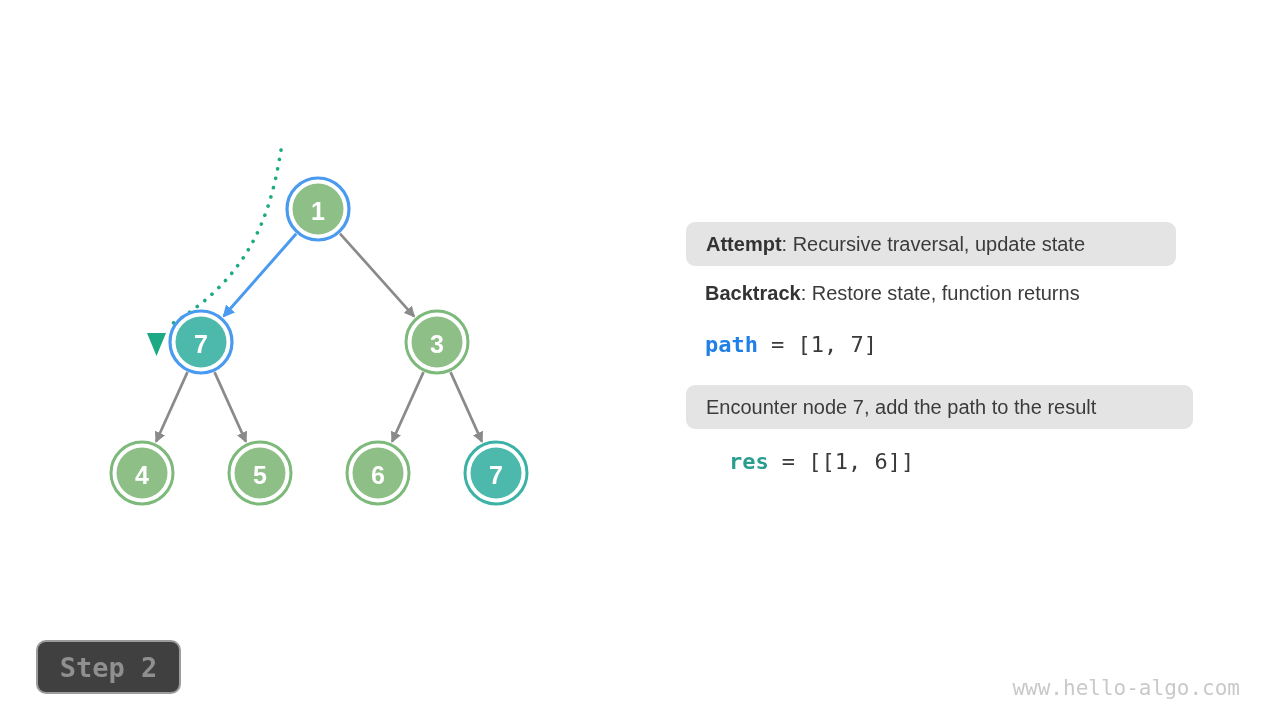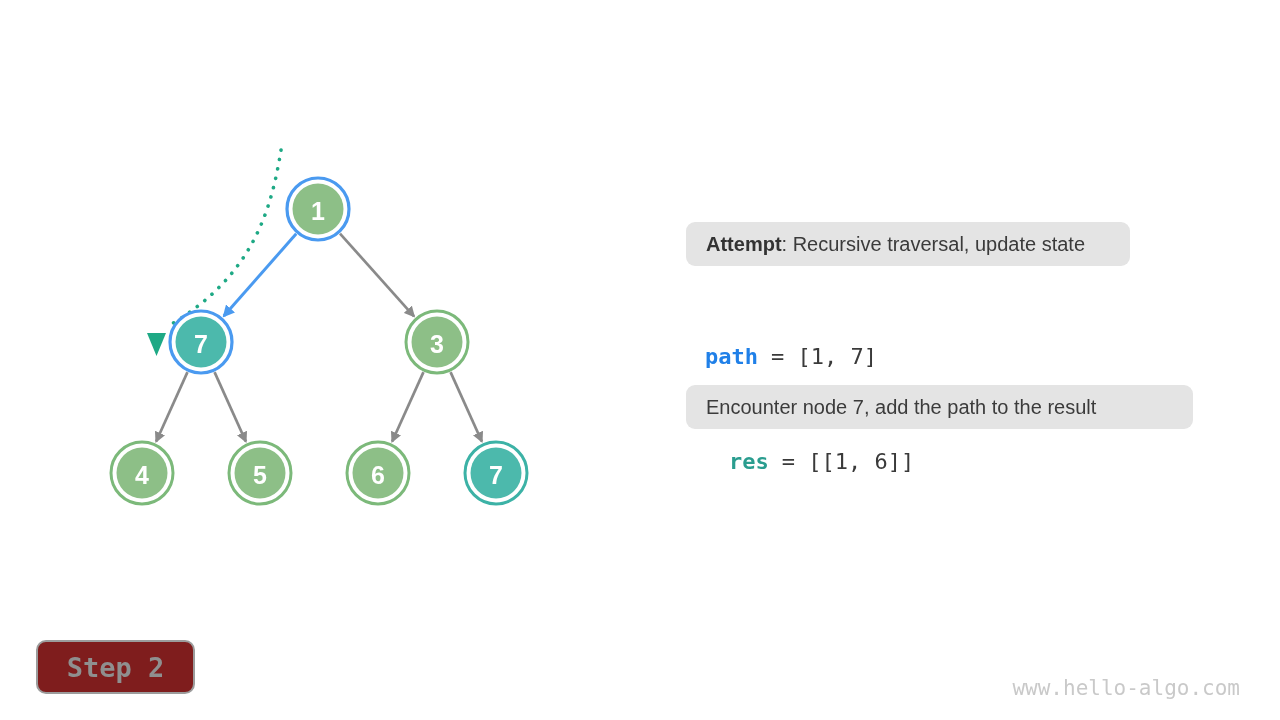--- a/index.html
+++ b/index.html
@@ -17,35 +17,35 @@
     position:absolute;font-size:20px;color:#3b3b3b;white-space:nowrap;
   }
   .note-label{font-weight:bold;color:#333333;}
   .code-line{
     position:absolute;font-family:"DejaVu Sans Mono","Liberation Mono",monospace;
     font-size:22px;color:#3a3a3a;white-space:nowrap;
   }
   .code-var{font-weight:bold;}
   .code-value{margin-left:13px;}
   .step-badge{
-    position:absolute;left:36px;top:640px;width:159px;height:54px;
-    border:2px solid #9c9c9c;border-radius:10px;background:#7f1d1d;
+    position:absolute;left:36px;top:640px;width:145px;height:54px;
+    border:2px solid #9c9c9c;border-radius:10px;background:#404040;
     display:flex;align-items:center;justify-content:center;
     font-family:"DejaVu Sans Mono","Liberation Mono",monospace;
     font-weight:bold;font-size:27px;color:#8f8f8f;box-sizing:border-box;
   }
   .watermark{
     position:absolute;right:40px;top:676px;
     font-family:"DejaVu Sans Mono","Liberation Mono",monospace;
     font-size:21px;color:#c9c9c9;
   }
   
-  #attempt-box{left:686px;top:222px;width:444px;}
+  #attempt-box{left:686px;top:222px;width:490px;}
   #backtrack-line{left:705px;top:282px;}
-  #path-line{left:705px;top:344px;text-align:center;}
+  #path-line{left:705px;top:332px;text-align:center;}
   #encounter-box{left:686px;top:385px;width:507px;}
   #res-line{left:705px;top:449px;}
 </style>
 </head>
 <body>
 
 <div class="stage">
 
   <svg id="tree-svg" class="tree-svg" width="620" height="620" viewBox="0 0 620 620">
       <defs>
@@ -98,20 +98,23 @@
         <circle cx="496" cy="473" r="31" fill="#ffffff" stroke="#3cb2a6" stroke-width="3"></circle>
         <circle cx="496" cy="473" r="25.5" fill="#4cb9ac"></circle>
         <text x="496" y="474.5" text-anchor="middle" dominant-baseline="central" fill="#ffffff" font-size="25" font-weight="600" font-family="&quot;Liberation Sans&quot;, sans-serif">7</text>
       </g>
     </svg>
 
   <div id="attempt-box" class="note-box">
     <span class="note-label">Attempt</span><span>: Recursive traversal, update state</span>
   </div>
 
+  <div id="backtrack-line" class="note-line">
+    <span class="note-label">Backtrack</span><span>: Restore state, function returns</span>
+  </div>
 
   <div id="path-line" class="code-line">
     <span class="code-var" id="path-var" style="color: rgb(32, 128, 232);">path</span><span class="code-value">= [1, 7]</span>
   </div>
 
   <div id="encounter-box" class="note-box">
     <span>Encounter node 7, add the path to the result</span>
   </div>
 
   <div id="res-line" class="code-line">

